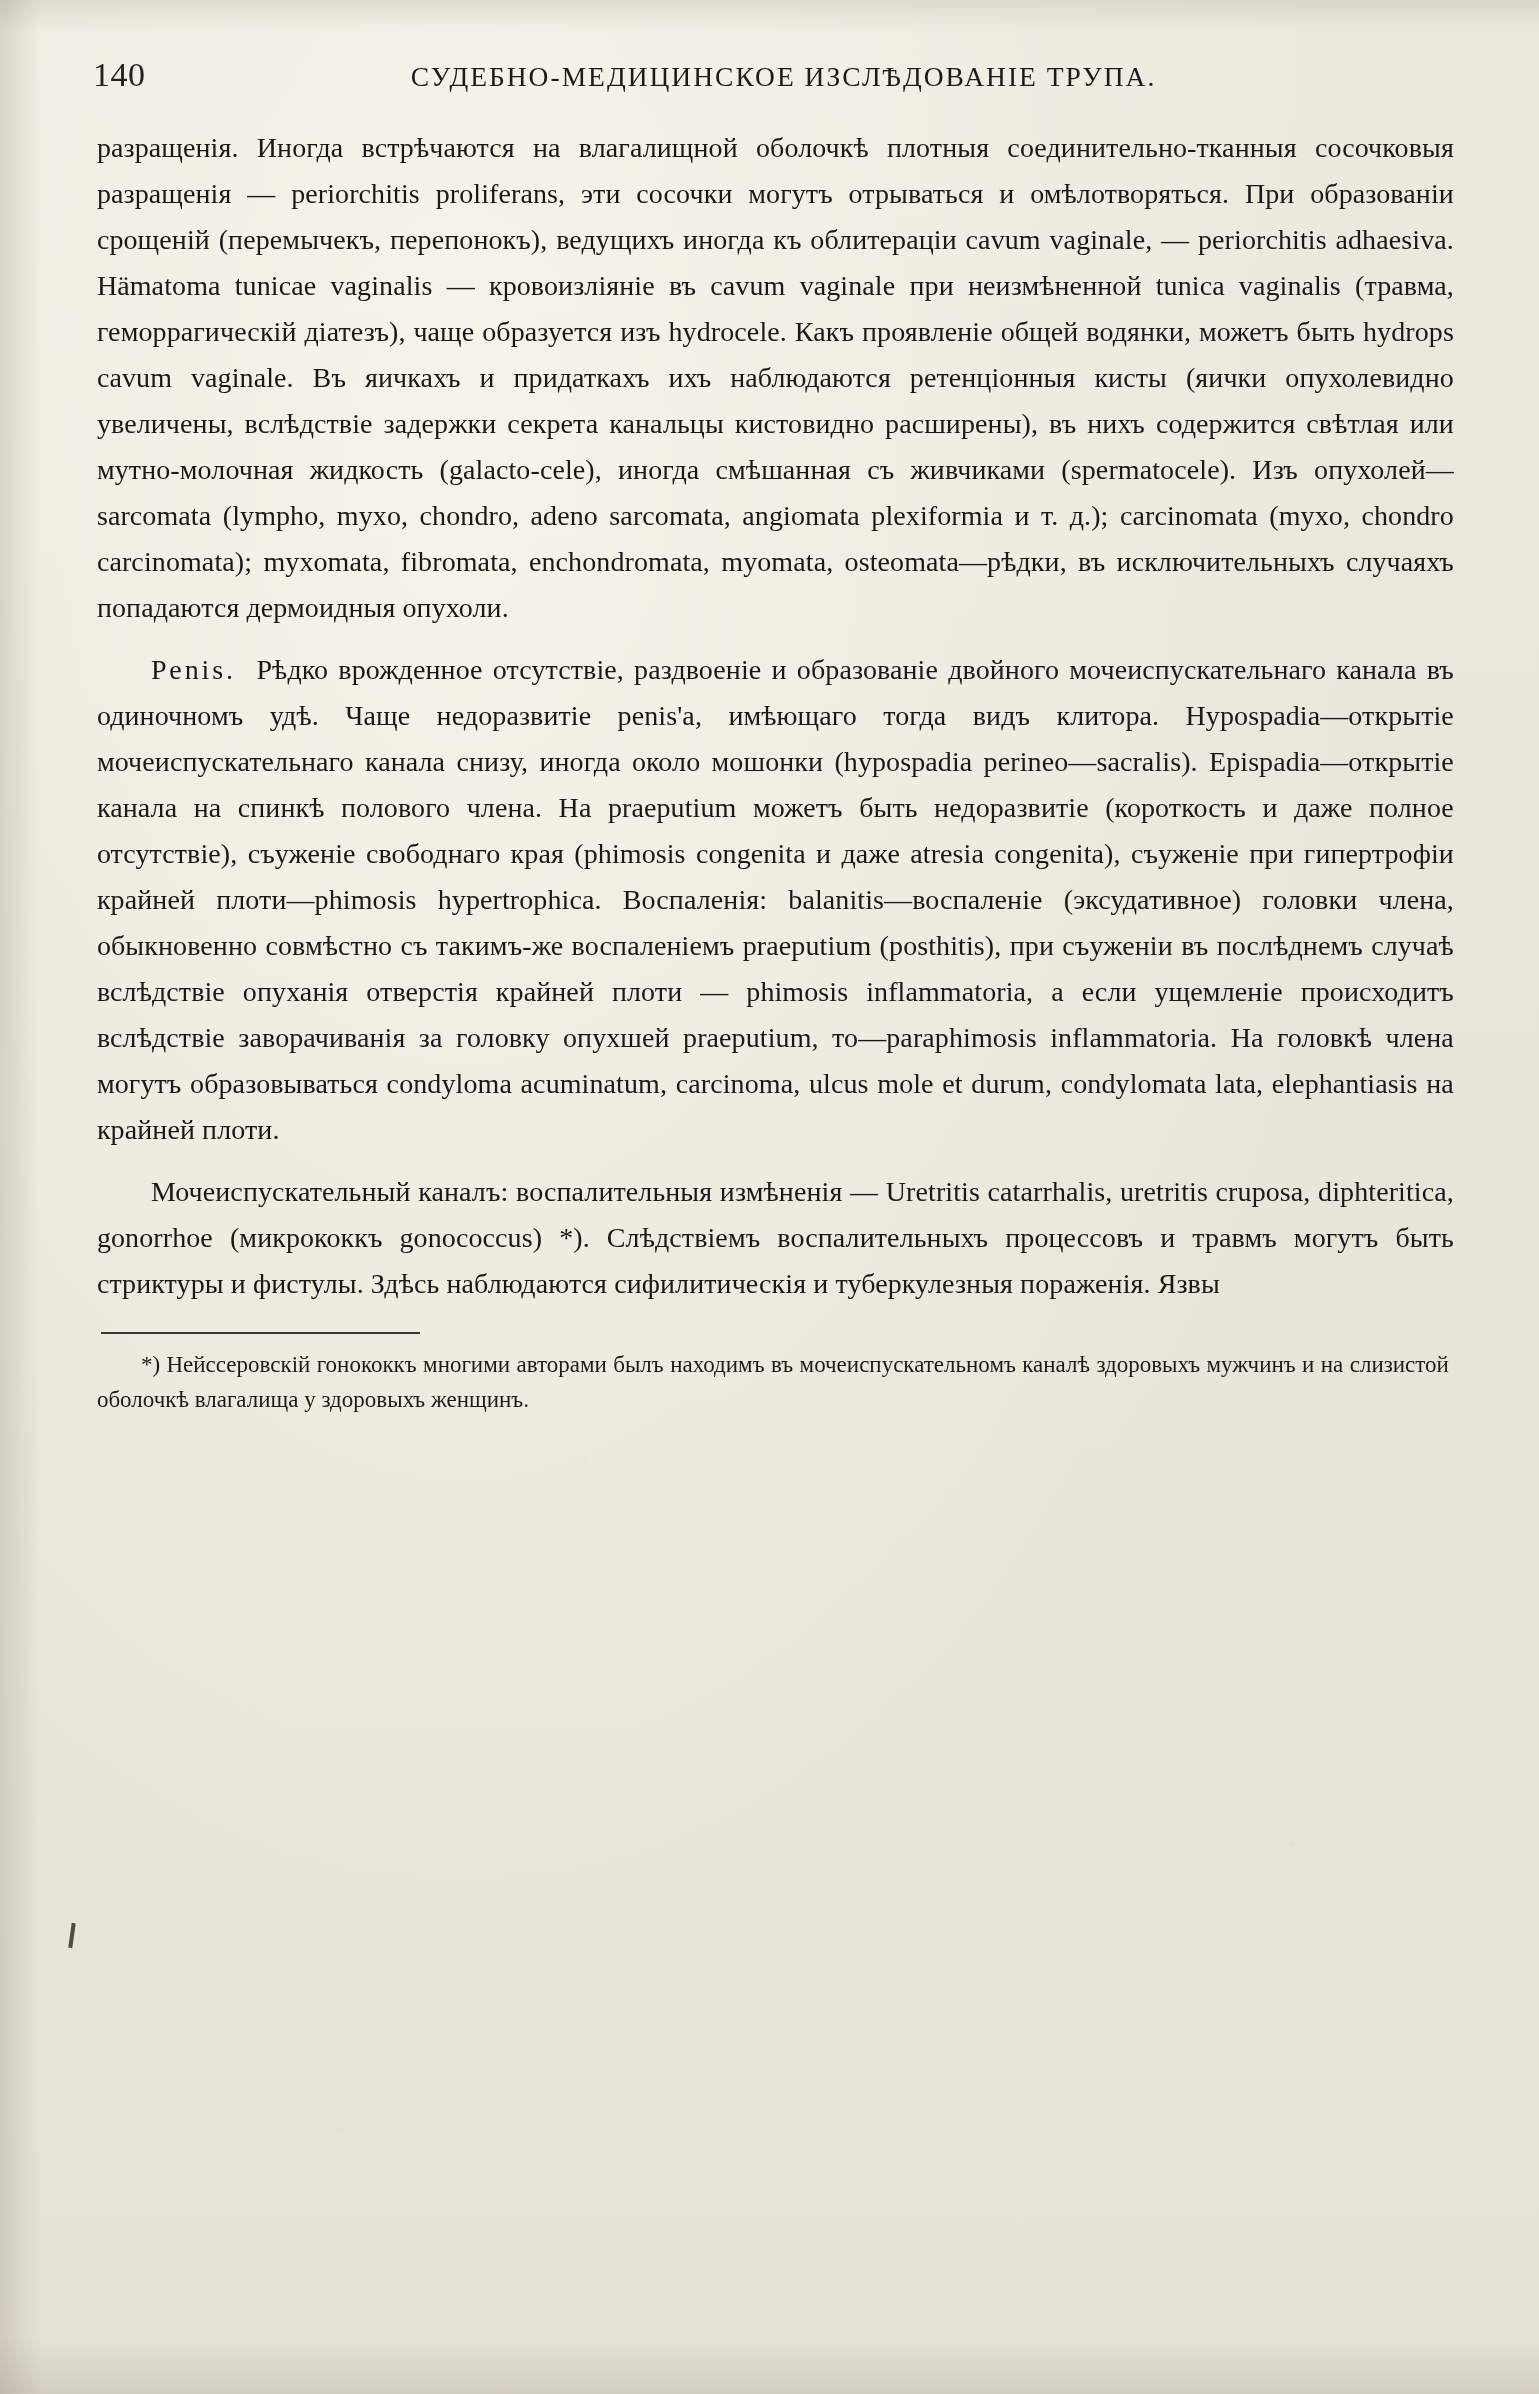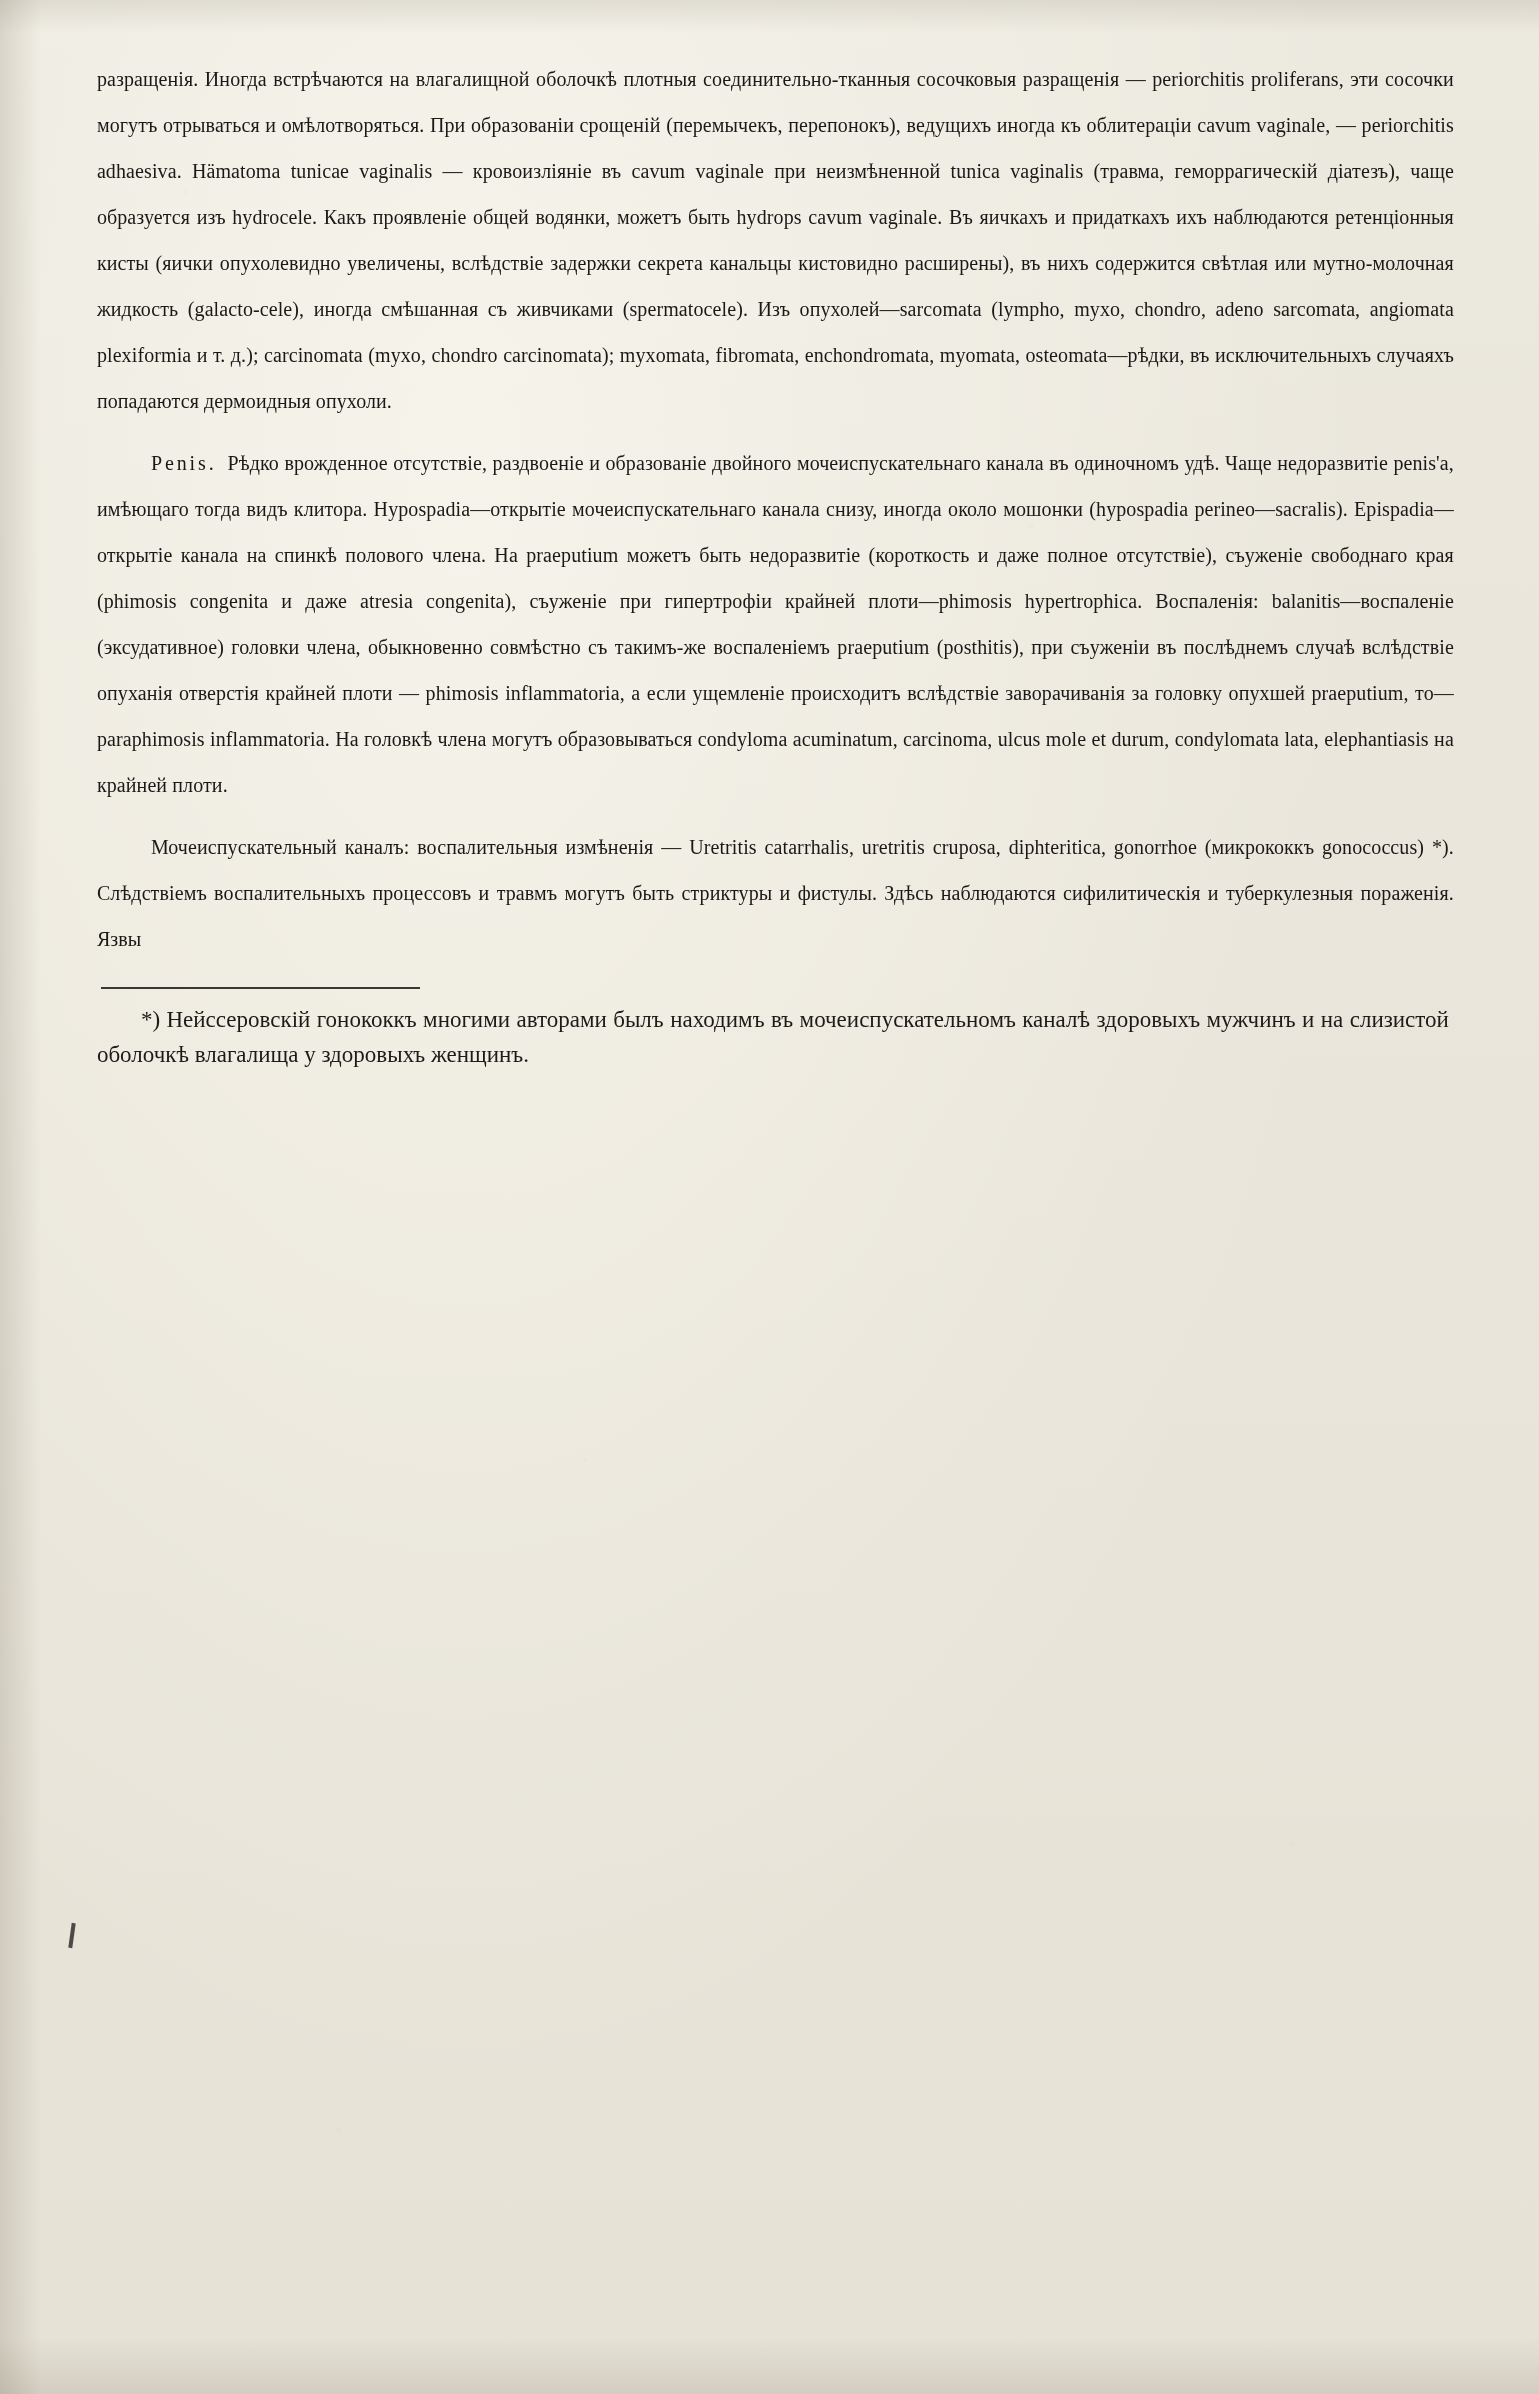--- a/index.html
+++ b/index.html
@@ -64,21 +64,21 @@
     color: #1d1b19;
     padding-right: 106px;
     white-space: nowrap;
   }
   .body-col {
     width: 1357px;
     margin-left: 3.9px;
   }
   p.para {
     margin: 0;
-    font-size: 20px;
+    font-size: 28px;
     line-height: 46px;
     text-align: justify;
     text-align-last: left;
     color: #1a1917;
     letter-spacing: 0.1px;
   }
   p.para + p.para {
     margin-top: 16px;
   }
   .indent {
@@ -144,20 +144,24 @@
 
 <div class="page">
   <div class="paper-noise"></div>
   <div class="edge-shadow-left"></div>
   <div class="edge-shadow-top"></div>
   <div class="edge-shadow-bottom"></div>
   <div class="margin-tick"></div>
 
   <div class="content">
 
+    <div class="running-head">
+      <div class="folio">140</div>
+      <div class="head-title">Судебно-медицинское изслѣдованіе трупа.</div>
+    </div>
 
     <div class="body-col">
 
       <p class="para"><span>разращенія. Иногда встрѣчаются на влагалищной оболочкѣ плотныя соединительно-тканныя сосочковыя разращенія — periorchitis proliferans, эти сосочки могутъ отрываться и омѣлотворяться. При образованіи срощеній (перемычекъ, перепонокъ), ведущихъ иногда къ облитераціи cavum vaginale, — periorchitis adhaesiva. Hämatoma tunicae vaginalis — кровоизліяніе въ cavum vaginale при неизмѣненной tunica vaginalis (травма, геморрагическій діатезъ), чаще образуется изъ hydrocele. Какъ проявленіе общей водянки, можетъ быть hydrops cavum vaginale. Въ яичкахъ и придаткахъ ихъ наблюдаются ретенціонныя кисты (яички опухолевидно увеличены, вслѣдствіе задержки секрета канальцы кистовидно расширены), въ нихъ содержится свѣтлая или мутно-молочная жидкость (galacto-cele), иногда смѣшанная съ живчиками (spermatocele). Изъ опухолей—sarcomata (lympho, myxo, chondro, adeno sarcomata, angiomata plexiformia и т. д.); carcinomata (myxo, chondro carcinomata); myxomata, fibromata, enchondromata, myomata, osteomata—рѣдки, въ исключительныхъ случаяхъ попадаются дермоидныя опухоли.</span></p>
 
       <p class="para"><span class="indent"></span><span class="sp">Penis.</span>&nbsp; <span>Рѣдко врожденное отсутствіе, раздвоеніе и образованіе двойного мочеиспускательнаго канала въ одиночномъ удѣ. Чаще недоразвитіе penis'a, имѣющаго тогда видъ клитора. Hypospadia—открытіе мочеиспускательнаго канала снизу, иногда около мошонки (hypospadia perineo—sacralis). Epispadia—открытіе канала на спинкѣ полового члена. На praeputium можетъ быть недоразвитіе (короткость и даже полное отсутствіе), съуженіе свободнаго края (phimosis congenita и даже atresia congenita), съуженіе при гипертрофіи крайней плоти—phimosis hypertrophica. Воспаленія: balanitis—воспаленіе (эксудативное) головки члена, обыкновенно совмѣстно съ такимъ-же воспаленіемъ praeputium (posthitis), при съуженіи въ послѣднемъ случаѣ вслѣдствіе опуханія отверстія крайней плоти — phimosis inflammatoria, а если ущемленіе происходитъ вслѣдствіе заворачиванія за головку опухшей praeputium, то—paraphimosis inflammatoria. На головкѣ члена могутъ образовываться condyloma acuminatum, carcinoma, ulcus mole et durum, condylomata lata, elephantiasis на крайней плоти.</span></p>
 
       <p class="para"><span class="indent"></span><span>Мочеиспускательный каналъ: воспалительныя измѣненія — Uretritis catarrhalis, uretritis cruposa, diphteritica, gonorrhoe (микрококкъ gonococcus) *). Слѣдствіемъ воспалительныхъ процессовъ и травмъ могутъ быть стриктуры и фистулы. Здѣсь наблюдаются сифилитическія и туберкулезныя пораженія. Язвы</span></p>
 
       <div class="footnote-rule"></div>

